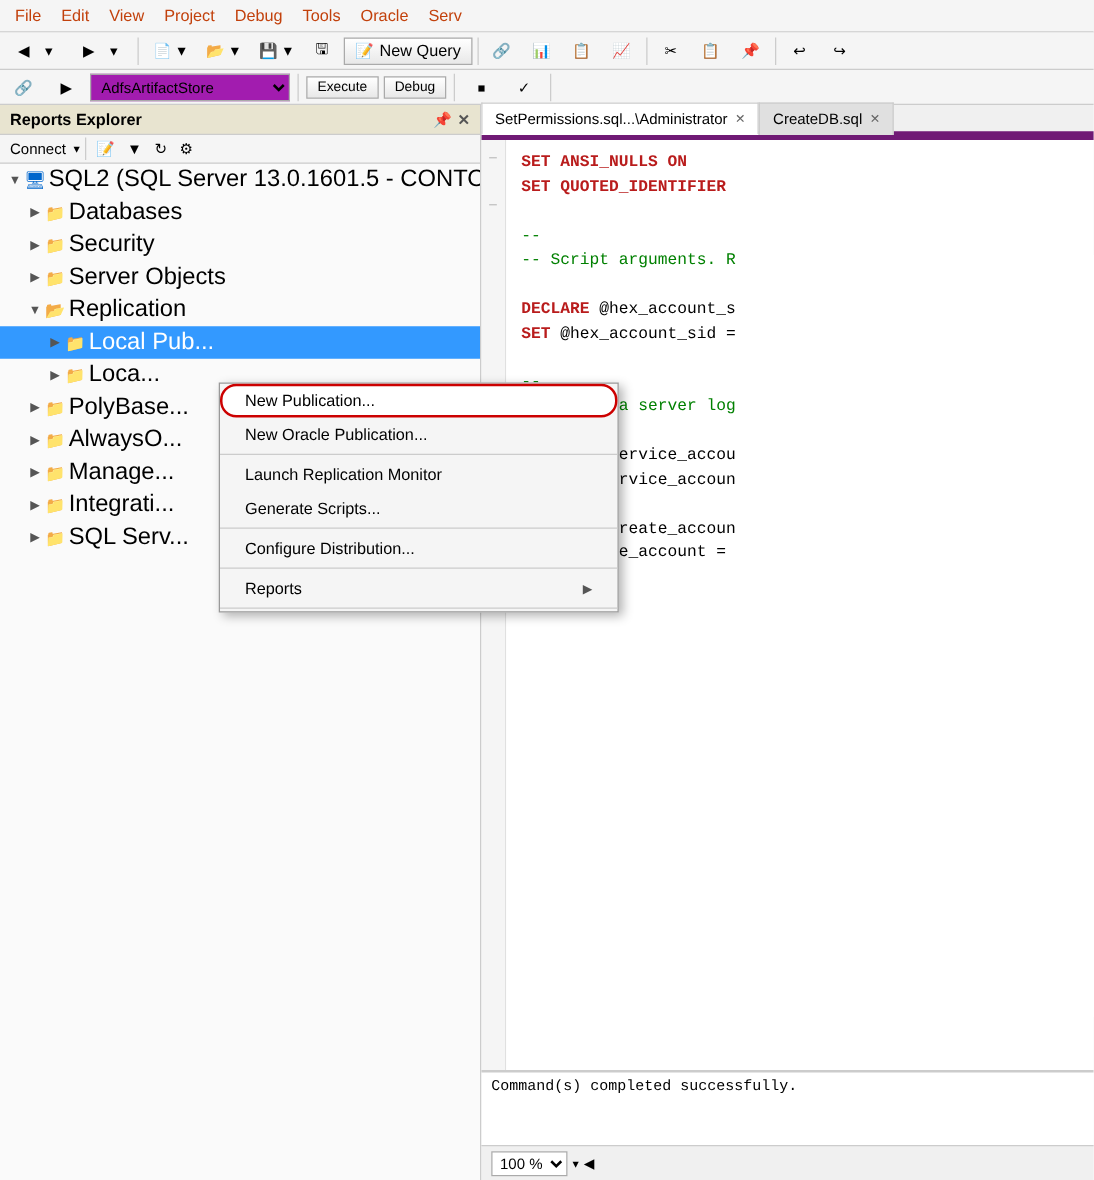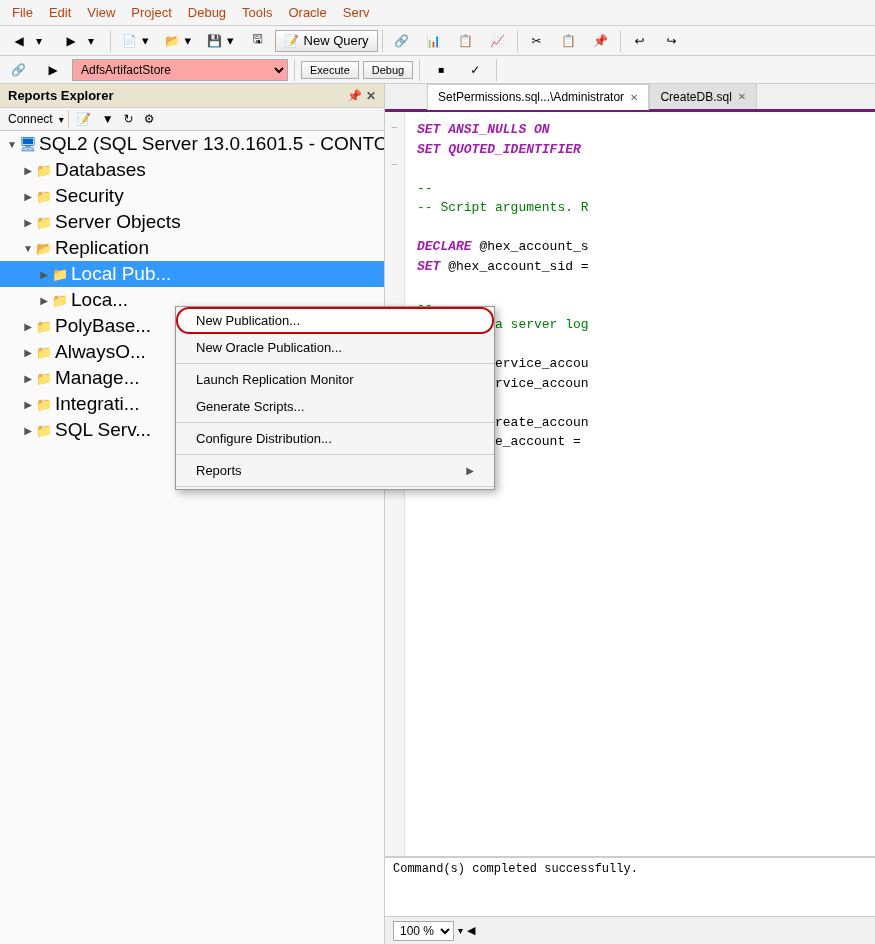--- a/index.html
+++ b/index.html
@@ -77,24 +77,24 @@
     .toolbar2 {
       background: #f5f5f5;
       border-bottom: 1px solid #ccc;
       display: flex;
       align-items: center;
       padding: 2px 4px;
       height: 28px;
       gap: 4px;
     }
     .db-selector {
-      background: #fca5a5;
+      background: #a21caf;
       border: 1px solid #aaa;
       padding: 2px 4px;
-      width: 216px;
+      width: 160px;
       font-size: 12px;
     }
     .execute-btn {
       padding: 2px 8px;
       font-size: 11px;
       border: 1px solid #aaa;
       background: linear-gradient(to bottom, #fff, #e8e8e8);
       cursor: pointer;
     }
 
@@ -230,24 +230,23 @@
       flex: 1;
       display: flex;
       flex-direction: column;
       background: white;
     }
 
     
     .tab-bar {
       display: flex;
       background: #f0f0f0;
-      border-bottom: 3px solid #701a75;
+      border-bottom: 7px solid #701a75;
       height: 28px;
-      align-items: flex-end;
-      padding-left: 42px;
+      align-items: center;
     }
     .tab {
       display: flex;
       align-items: center;
       padding: 2px 10px;
       border: 1px solid #ccc;
       border-bottom: none;
       background: #e0e0e0;
       cursor: pointer;
       font-size: 12px;
@@ -268,21 +267,21 @@
       flex: 1;
       padding: 8px 12px;
       font-family: 'Courier New', monospace;
       font-size: 13px;
       line-height: 1.5;
       overflow: auto;
       background: white;
       color: #000;
     }
     .sql-line { display: block; }
-    .sql-kw { color: #a21caf; font-weight: bold; font-style: italic; }
+    .sql-kw { color: #b91c1c; font-weight: bold; }
     .sql-comment { color: #008000; }
 
     
     .zoom-bar {
       display: flex;
       align-items: center;
       gap: 4px;
       justify-content: space-between;
     }
     .zoom-select {

